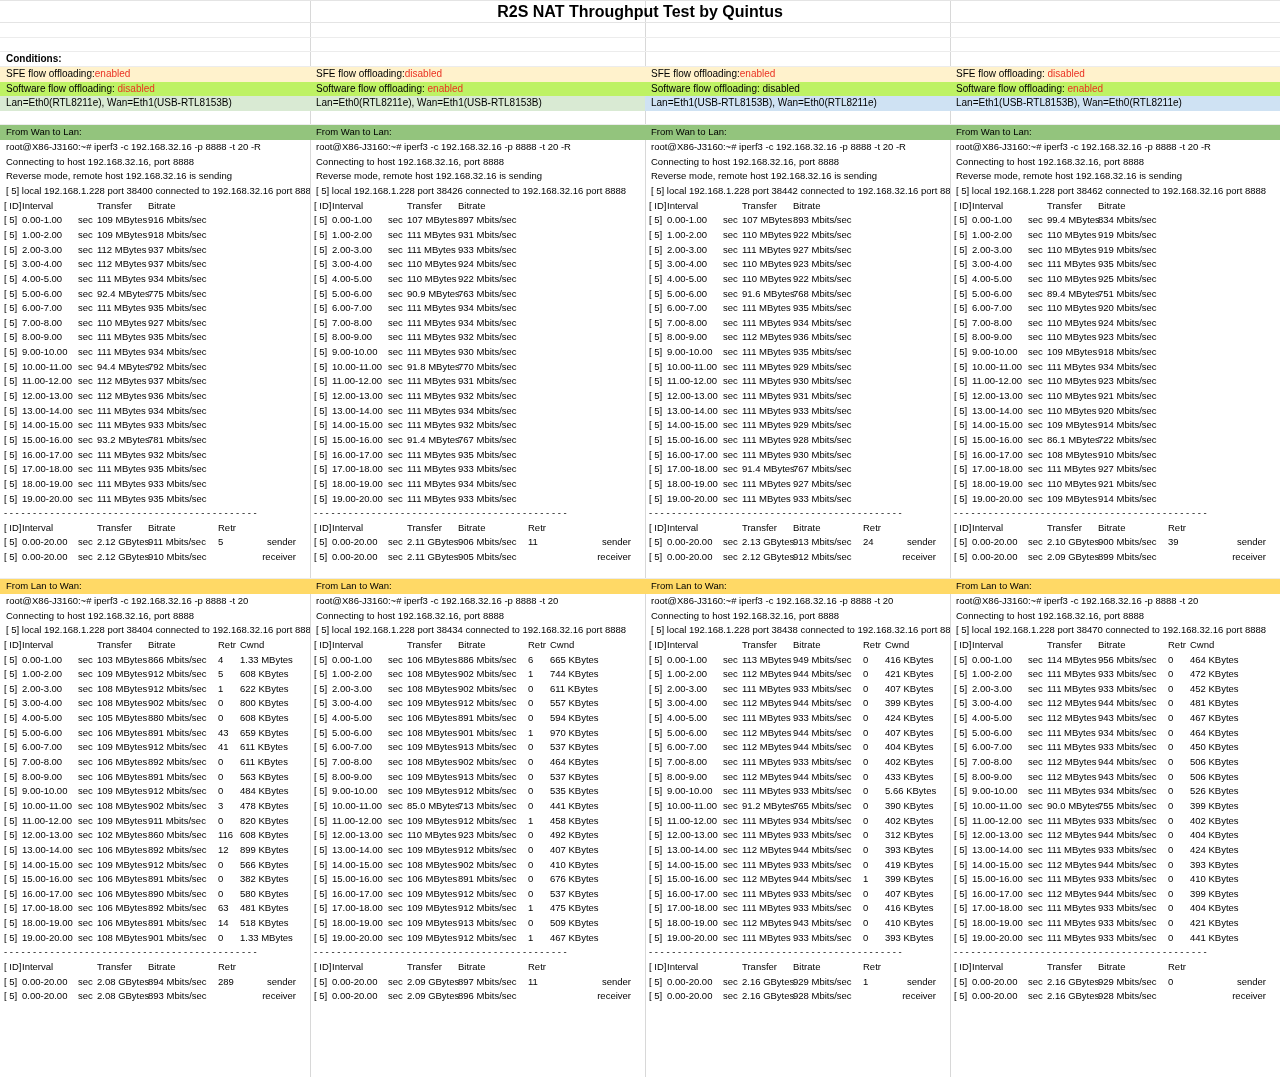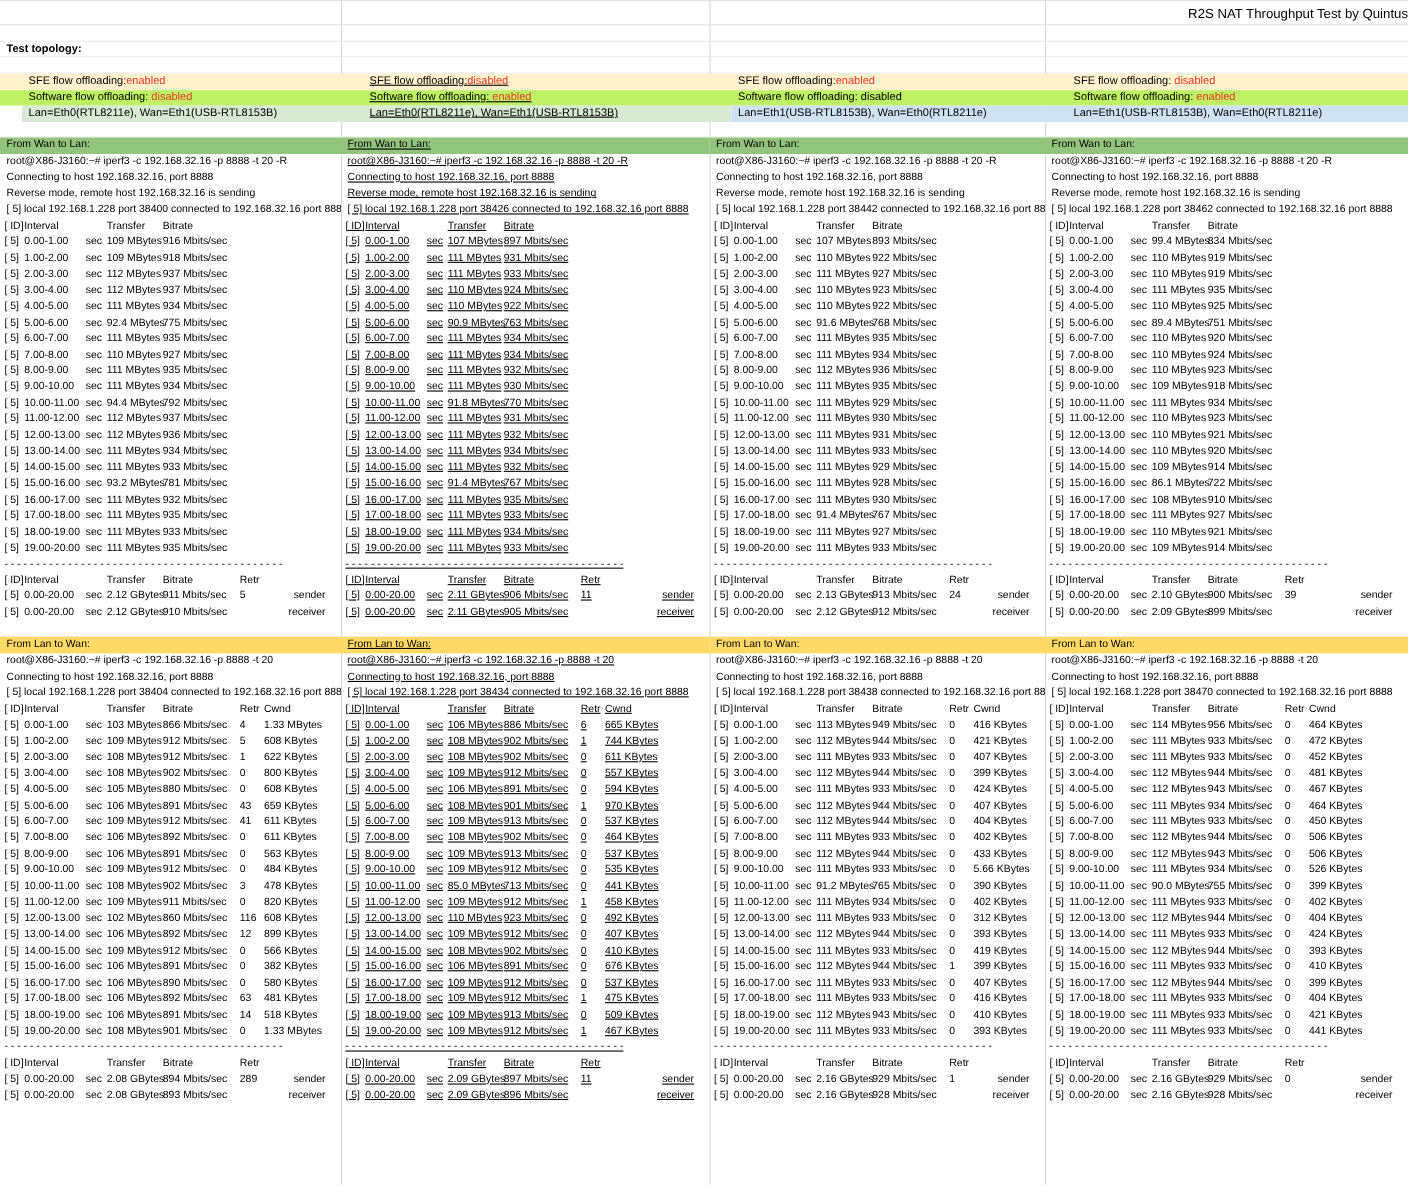--- a/index.html
+++ b/index.html
@@ -3,28 +3,28 @@
 <meta charset="utf-8">
 <style>
   html,body{margin:0;padding:0;}
   body{width:1280px;height:1077px;background:#ffffff;color:#000;
        font-family:"Liberation Sans","DejaVu Sans",sans-serif;}
   *{box-sizing:border-box;}
   .sheet{position:relative;width:1280px;height:1077px;overflow:hidden;
          border-top:1px solid #e4e4e4;font-size:10px;}
   .vsep{position:absolute;top:0;bottom:0;width:1px;background:#d8d8d8;z-index:1;}
   .r{position:relative;z-index:2;height:14.65px;line-height:14.65px;white-space:nowrap;}
-  .title-row{height:22px;line-height:22px;text-align:right;font-weight:normal;
-             font-size:12px;border-bottom:1px solid #e4e4e4;}
+  .title-row{height:22px;line-height:22px;text-align:center;font-weight:bold;
+             font-size:16px;border-bottom:1px solid #e4e4e4;}
   .gridline{border-bottom:1px solid #ececec;}
   .pad{padding-left:6px;}
   .bold{font-weight:bold;}
-  .cflex{display:flex;padding-left:20px;}
+  .cflex{display:flex;}
   .ccell{height:14.65px;line-height:14.65px;padding-left:6px;overflow:hidden;}
-  .w0{width:310px;flex:none;}.w1{width:335px;flex:none;text-decoration:underline;}
+  .w0{width:310px;flex:none;}.w1{width:335px;flex:none;}
   .w2{width:305px;flex:none;}.w3{width:330px;flex:none;}
   .results{display:flex;}
   .rescol{font-size:9.5px;}
   .band{padding-left:6px;}
   .line{padding-left:6px;overflow:hidden;}
   .trow{display:flex;padding-left:4px;}
   .trow span{flex:none;overflow:visible;}
   .c-id{width:18px;}
   .c-int{width:56px;}
   .c-sec{width:19px;}
@@ -40,22 +40,22 @@
 
 <div class="sheet">
   <div class="vsep" style="left:310px;"></div>
   <div class="vsep" style="left:645px;"></div>
   <div class="vsep" style="left:950px;"></div>
 
   <div class="r title-row">
     <span>R2S NAT Throughput Test by Quintus</span>
   </div>
   <div class="r gridline"></div>
-  <div class="r gridline pad bold">Test topology:</div>
   <div class="r gridline"></div>
+  <div class="r gridline pad bold">Conditions:</div>
   <div class="r cflex" style="background-color: rgb(255, 242, 204);">
       <div class="ccell w0"><span>SFE flow offloading:</span><span style="color: rgb(234, 51, 35);">enabled</span></div>
       <div class="ccell w1"><span>SFE flow offloading:</span><span style="color: rgb(234, 51, 35);">disabled</span></div>
       <div class="ccell w2"><span>SFE flow offloading:</span><span style="color: rgb(234, 51, 35);">enabled</span></div>
       <div class="ccell w3"><span>SFE flow offloading: </span><span style="color: rgb(234, 51, 35);">disabled</span></div>
     </div>
   <div class="r cflex" style="background-color: #bef264;">
       <div class="ccell w0"><span>Software flow offloading: </span><span style="color: rgb(234, 51, 35);">disabled</span></div>
       <div class="ccell w1"><span>Software flow offloading: </span><span style="color: rgb(234, 51, 35);">enabled</span></div>
       <div class="ccell w2"><span>Software flow offloading: </span><span>disabled</span></div>

